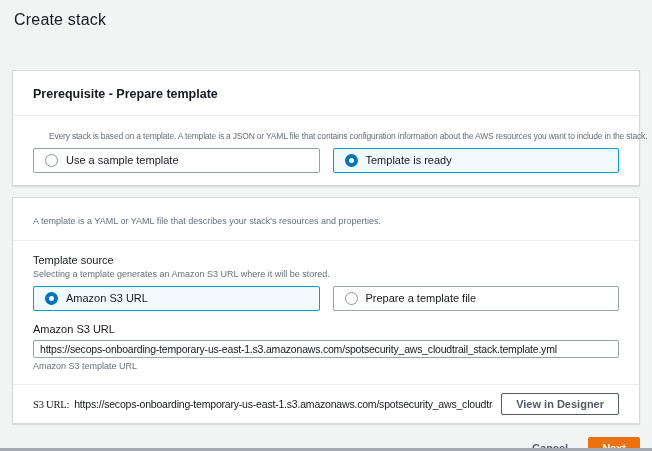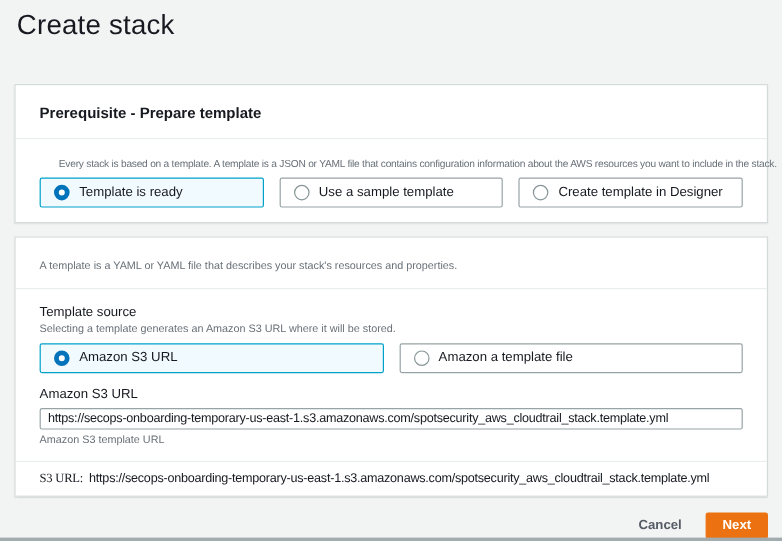--- a/index.html
+++ b/index.html
@@ -5,21 +5,21 @@
   * { margin:0; padding:0; box-sizing:border-box; }
   html,body { width:652px; height:451px; overflow:hidden; }
   body {
     background:#f2f3f3;
     font-family:"Liberation Sans", sans-serif;
     color:#16191f;
     position:relative;
     padding:8px 12px 0 12px;
   }
   .page-title {
-    font-size:23px;
+    font-size:16px;
     font-weight:400;
     line-height:20px;
     margin:2px 0 13px 2px;
     letter-spacing:0.2px;
   }
   .card {
     background:#ffffff;
     border:1px solid #d5dbdb;
     border-radius:0;
     box-shadow:0 1px 1px 0 rgba(0,28,36,0.1);
@@ -135,63 +135,60 @@
 
 <h1 class="page-title">Create stack</h1>
 
 <section class="card">
   <div class="card-header">
     <h2>Prerequisite - Prepare template</h2>
   </div>
   <div class="card-body">
     <div class="field-desc long">Every stack is based on a template. A template is a JSON or YAML file that contains configuration information about the AWS resources you want to include in the stack.</div>
     <div class="tile-row">
-      <div class="tile selected">
-        <span class="radio"></span>
-        <span class="tile-label">Template is ready</span>
-      </div>
       <div class="tile">
         <span class="radio"></span>
         <span class="tile-label">Use a sample template</span>
       </div>
-      <div class="tile">
+      <div class="tile selected">
         <span class="radio"></span>
-        <span class="tile-label">Create template in Designer</span>
+        <span class="tile-label">Template is ready</span>
       </div>
     </div>
   </div>
 </section>
 
 <section class="card">
   <div class="card-header">
     <div class="card-desc">A template is a YAML or YAML file that describes your stack's resources and properties.</div>
   </div>
   <div class="card-body">
     <div class="field-label">Template source</div>
     <div class="field-desc">Selecting a template generates an Amazon S3 URL where it will be stored.</div>
     <div class="tile-row">
       <div class="tile selected">
         <span class="radio"></span>
         <span class="tile-label">Amazon S3 URL</span>
       </div>
       <div class="tile">
         <span class="radio"></span>
-        <span class="tile-label">Amazon a template file</span>
+        <span class="tile-label">Prepare a template file</span>
       </div>
     </div>
     <div class="url-block">
       <div class="field-label">Amazon S3 URL</div>
       <input class="text-input" type="text" value="https://secops-onboarding-temporary-us-east-1.s3.amazonaws.com/spotsecurity_aws_cloudtrail_stack.template.yml" style="">
       <div class="input-hint">Amazon S3 template URL</div>
     </div>
   </div>
   <div class="card-footer">
     <div class="s3-url-line">
       <span class="prefix">S3 URL:</span><span>https://secops-onboarding-temporary-us-east-1.s3.amazonaws.com/spotsecurity_aws_cloudtrail_stack.template.yml</span>
     </div>
+    <button class="btn btn-secondary">View in Designer</button>
   </div>
 </section>
 
 <div class="actions">
   <button class="link-btn">Cancel</button>
   <button class="btn btn-primary">Next</button>
 </div>
 
 <div class="bottom-strip"></div>
 

